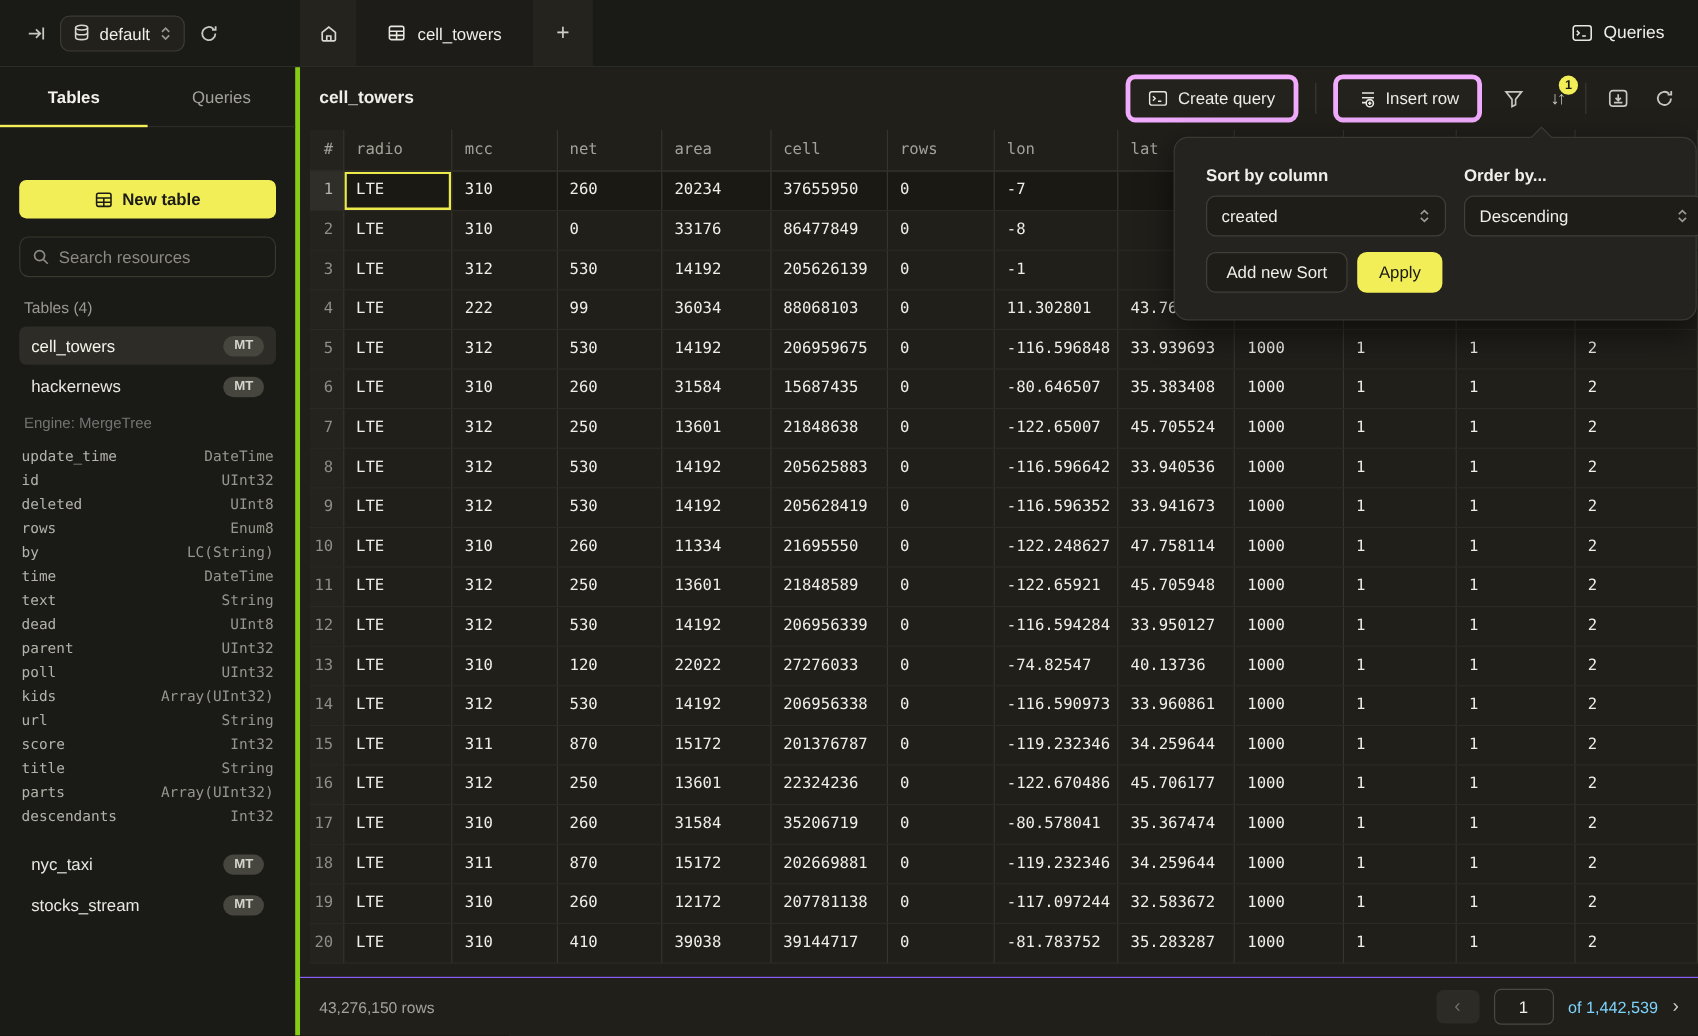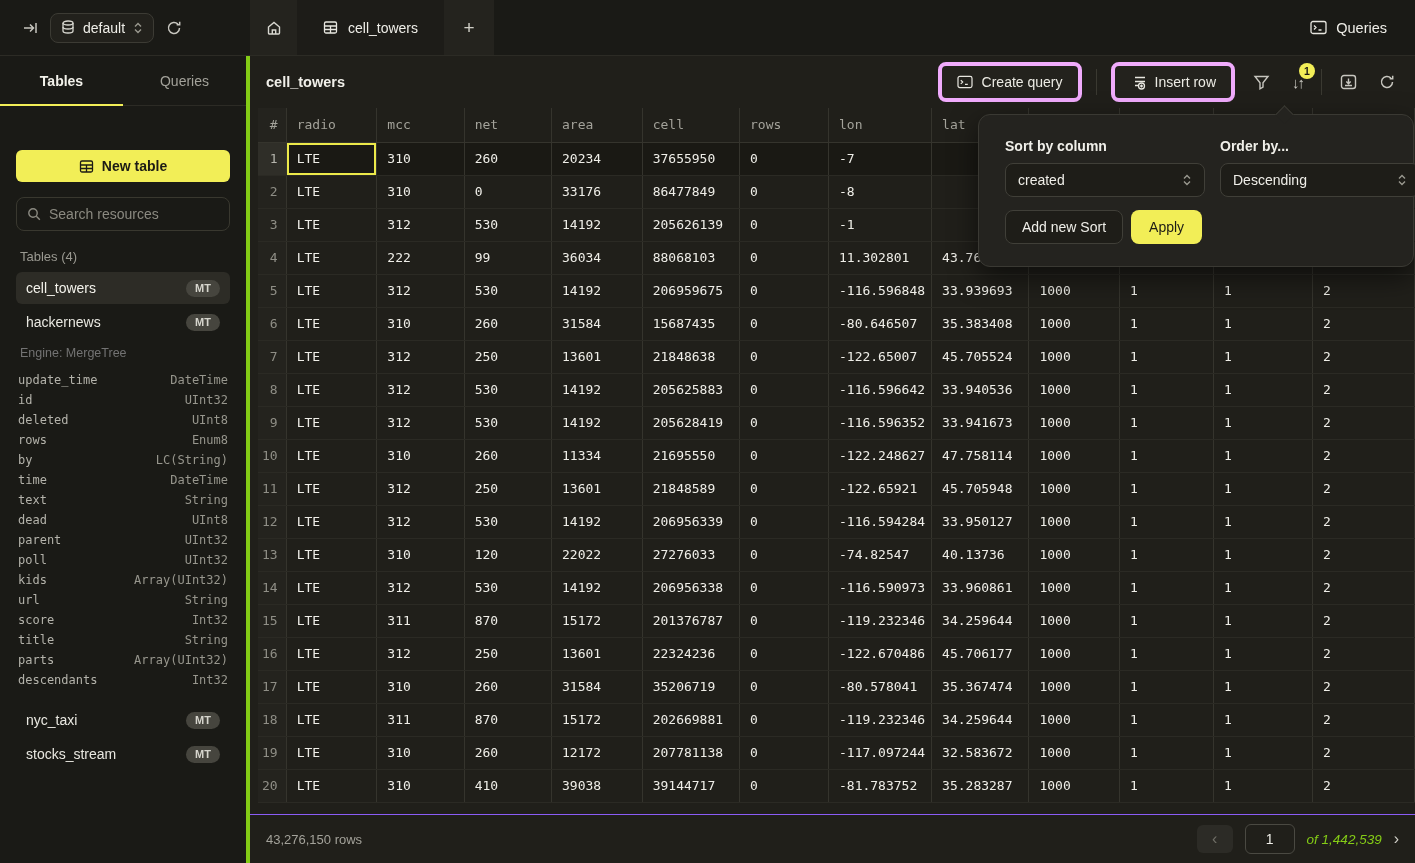--- a/index.html
+++ b/index.html
@@ -68,21 +68,21 @@
   tr.sel-row td { background:#1a1914; }
   tr.sel-row td.num { background:#2f2e28; color:#b5b4ac; }
   td.sel-cell { box-shadow:inset 0 0 0 2px #ece94a; }
 
   
   .footer { flex:0 0 49px; border-top:1px solid #8b5cf6; display:flex; align-items:center; justify-content:space-between; padding:0 16px; }
   .rows-count { font-size:13px; color:#a3a29a; }
   .pager { display:flex; align-items:center; gap:12px; }
   .pg-prev { width:36px; height:28px; border-radius:6px; background:#2c2b26; border:none; color:#6f6e66; font-size:16px; cursor:default; }
   .pg-input { width:50px; height:30px; background:transparent; border:1px solid #4a4942; border-radius:6px; color:#f0efe9; text-align:center; font-size:14px; outline:none; }
-  .pg-of { font-size:13.5px; color:#84cc16;font-style:italic; }
+  .pg-of { font-size:13.5px; color:#7dd3fc; }
   .pg-next { background:none; border:none; color:#cfcec7; font-size:16px; cursor:pointer; }
 
   
   .sort-popup { position:absolute; top:58px; right:1px; width:436px; background:#24231f; border:1px solid #3a3933; border-radius:12px; box-shadow:0 10px 28px rgba(0,0,0,.55); padding:23px 26px 22px; z-index:50; }
   .sort-popup .caret { position:absolute; top:-7px; right:122px; width:13px; height:13px; background:#24231f; border-left:1px solid #3a3933; border-top:1px solid #3a3933; transform:rotate(45deg); }
   .sp-cols { display:flex; gap:15px; align-items:flex-start; }
   .sp-label { font-size:14px; font-weight:700; color:#f0efe9; margin-bottom:9px; }
   .sp-select { width:200px; height:34px; border:1px solid #403f38; background:#1e1d18; border-radius:8px; display:flex; align-items:center; justify-content:space-between; padding:0 12px; color:#efeee8; font-size:14px; cursor:pointer; }
   .sp-select .chev { color:#9a998f; }
   .sp-close { background:none; border:none; color:#b9b8b0; font-size:16px; margin:38px 0 0 12px; cursor:pointer; }

